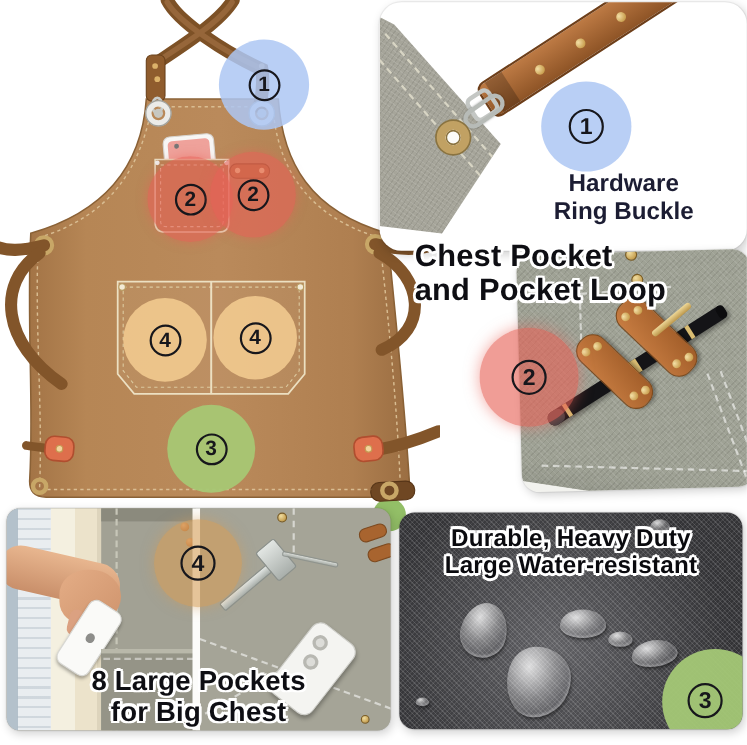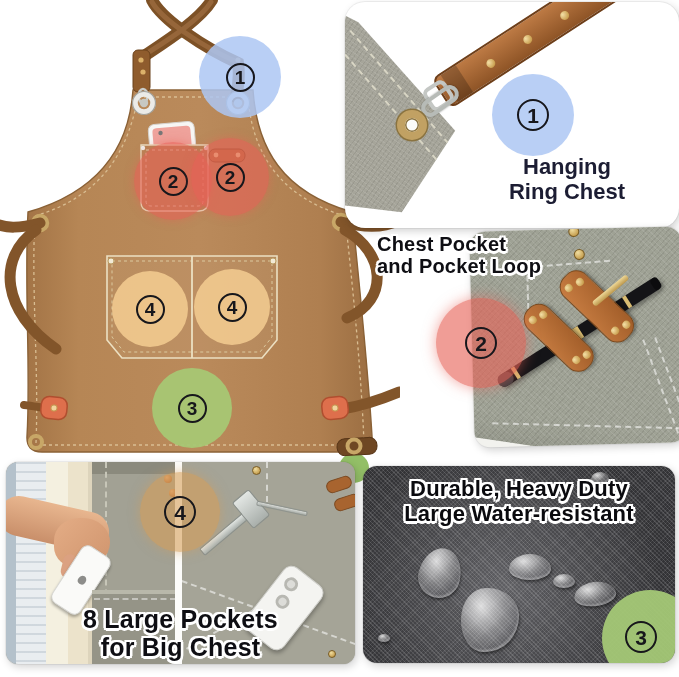--- a/index.html
+++ b/index.html
@@ -48,21 +48,21 @@
     transform-origin:0 50%; background:linear-gradient(#bd7a44, #8e5426); border:2px solid #6e3f1a; border-radius:8px; }
   .p1-strap .keeper { position:absolute; left:8px; top:0; width:18px; height:100%; background:rgba(0,0,0,0.22); }
   .p1-strap .metal { position:absolute; left:-18px; top:3px; width:26px; height:26px; border:4px solid #c4c7c4;
     border-radius:7px; background:transparent; }
   .rivet { position:absolute; border-radius:50%;
     background:radial-gradient(circle at 35% 30%, #f3dfa6, #caa051 70%, #99742f); }
   .p1-label { position:absolute; left:112px; top:152px; width:220px; text-align:center;
     font-weight:bold; font-size:22px; line-height:1.14; color:#1c1d33; }
 
   
-  #label-chest { left:377px; top:233px; z-index:7; font-size:20px; line-height:1.1; }
+  #label-chest { left:377px; top:218px; z-index:7; font-size:28px; line-height:1.1; }
 
   
   #photo2 { left:472px; top:229px; width:212px; height:216px; border-radius:16px; background:#f2f2ee;
             transform:rotate(-1.5deg); z-index:5; }
   .p2-canvas { position:absolute; left:-24px; top:-20px; width:300px; height:270px;
     transform:rotate(10deg); transform-origin:100% 0; background:#9fa295;
     background-image:
       repeating-linear-gradient(35deg, rgba(255,255,255,0.09) 0 1px, transparent 1px 4px),
       repeating-linear-gradient(-55deg, rgba(0,0,0,0.08) 0 1px, transparent 1px 4px);
     box-shadow:inset 0 0 30px rgba(0,0,0,0.12); }
@@ -252,22 +252,22 @@
       <span class="rivet" style="left:52px;top:13px;width:9px;height:9px"></span>
       <span class="rivet" style="left:96px;top:13px;width:9px;height:9px"></span>
       <span class="rivet" style="left:140px;top:13px;width:9px;height:9px"></span>
     </div>
     <div class="p1-clasp"></div>
     <div class="p1-grommet"></div>
     <div class="mark" style="left: 147px; top: 72px; width: 82px; height: 82px; background: rgba(173, 199, 243, 0.85);">
       <span class="badge b32">1</span>
     </div>
     <div class="p1-label">
-      <div>Hanging</div>
-      <div>Ring Chest</div>
+      <div>Hardware</div>
+      <div>Ring Buckle</div>
     </div>
   </div>
 
   <div id="label-chest" class="abs">
     <div class="outlined">Chest Pocket</div>
     <div class="outlined">and Pocket Loop</div>
   </div>
 
   <div id="photo2" class="photo">
     <div class="p2-canvas"></div>

